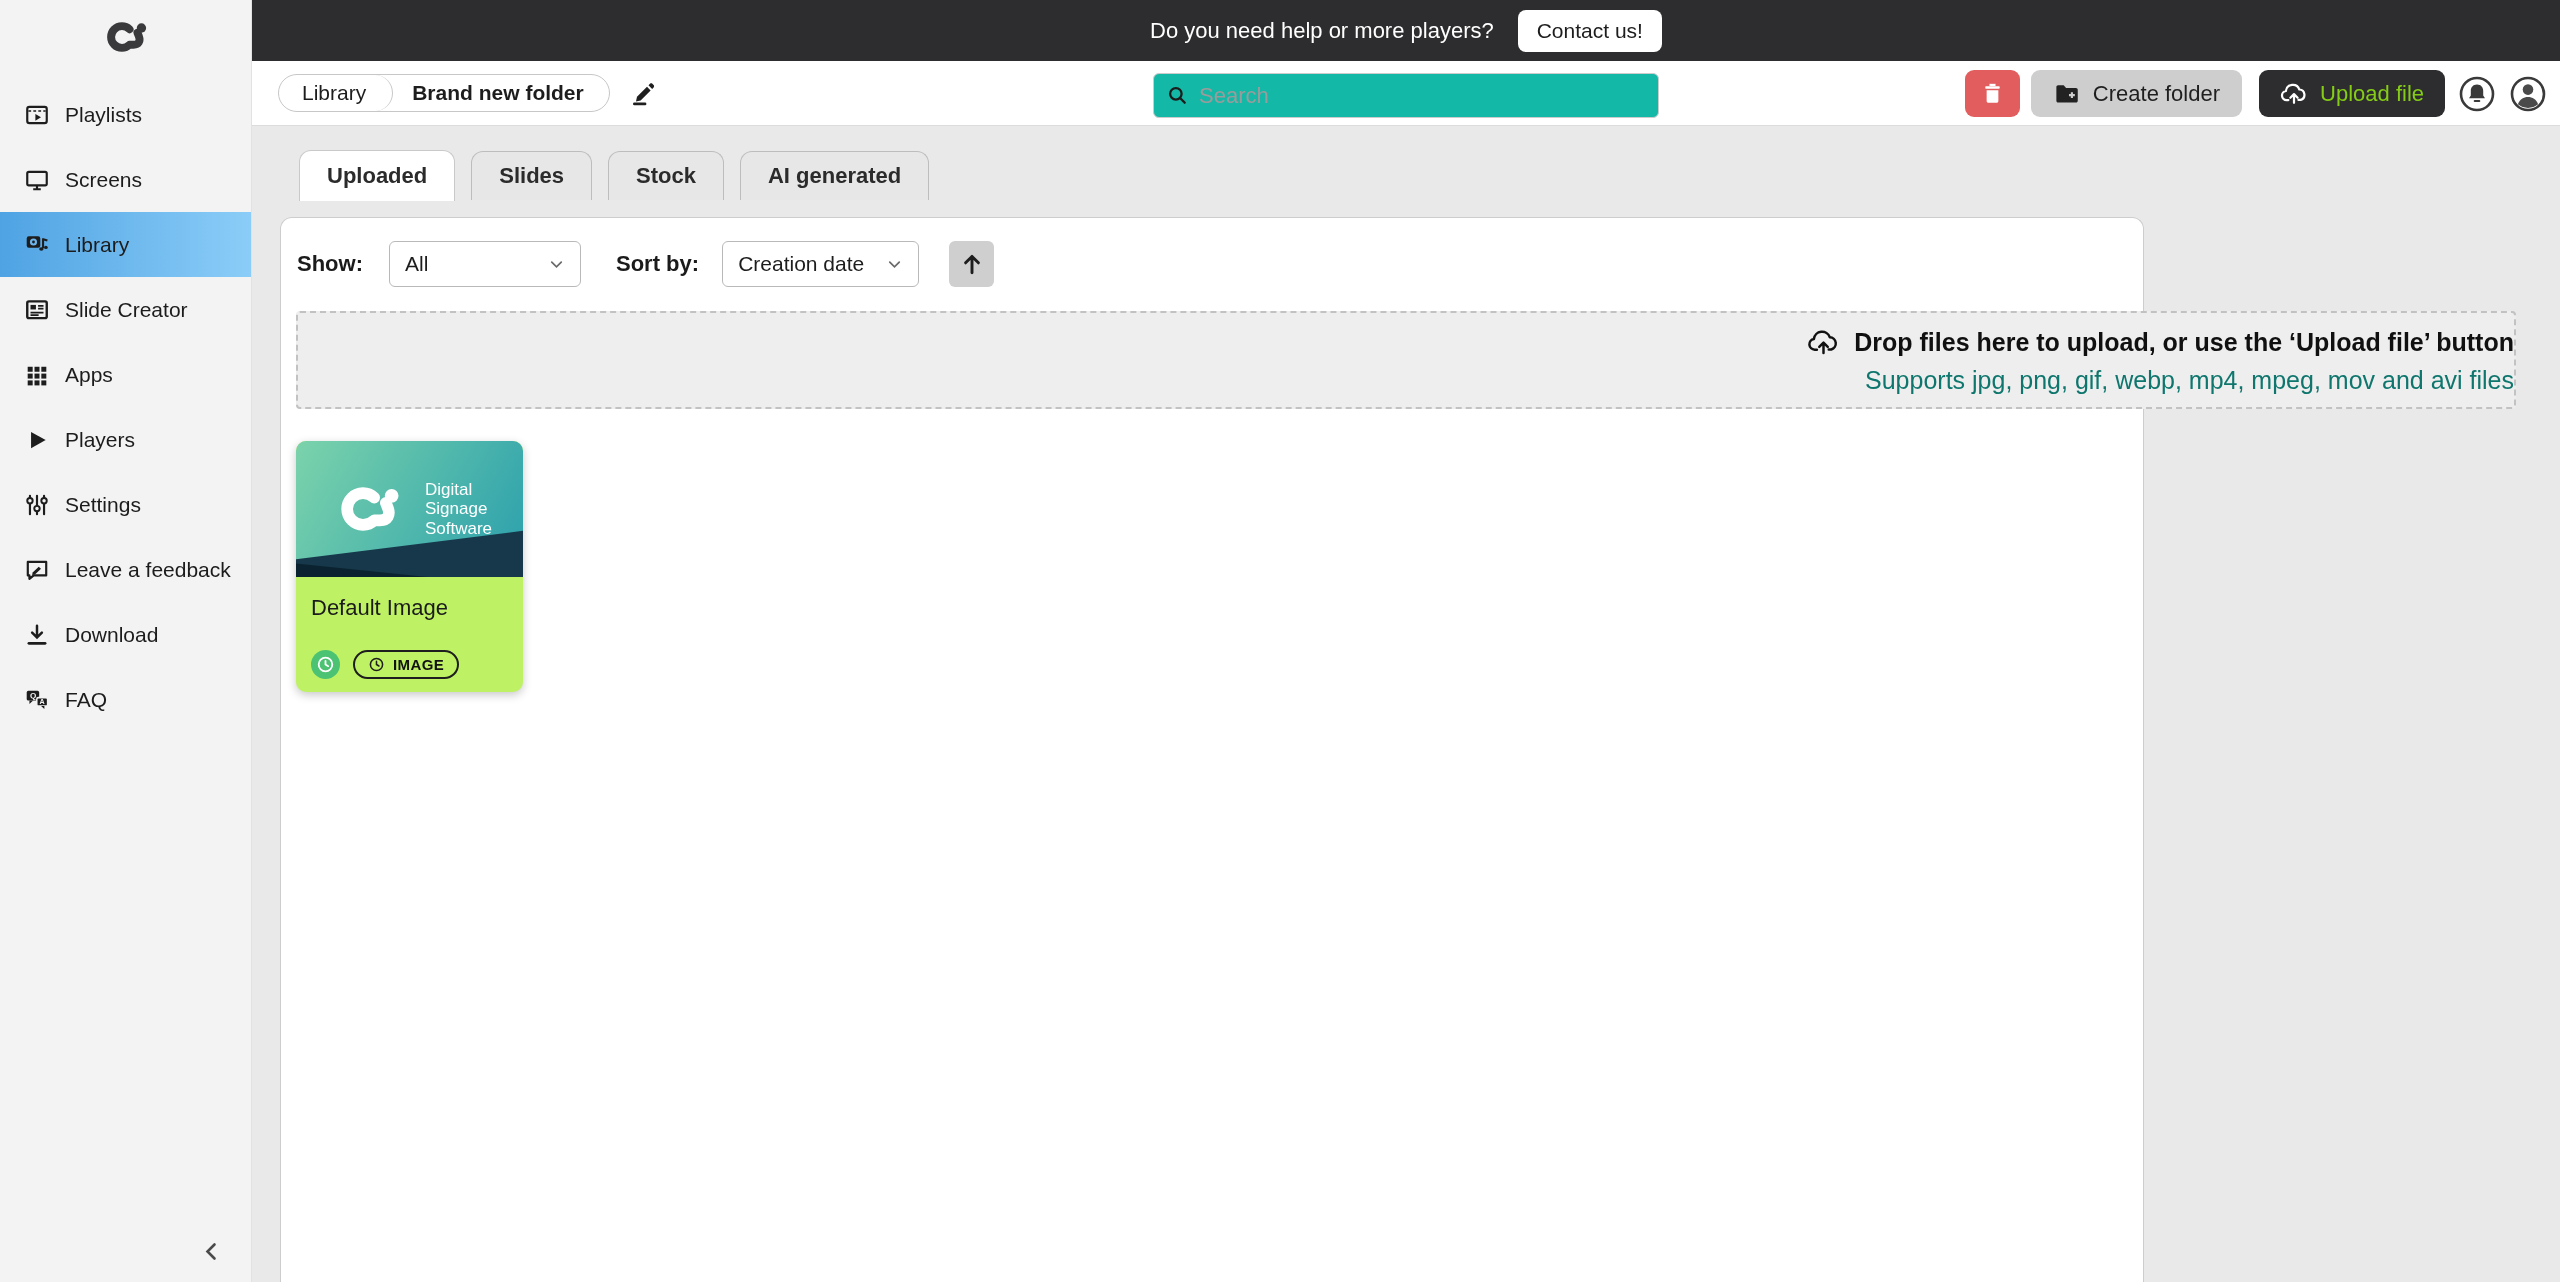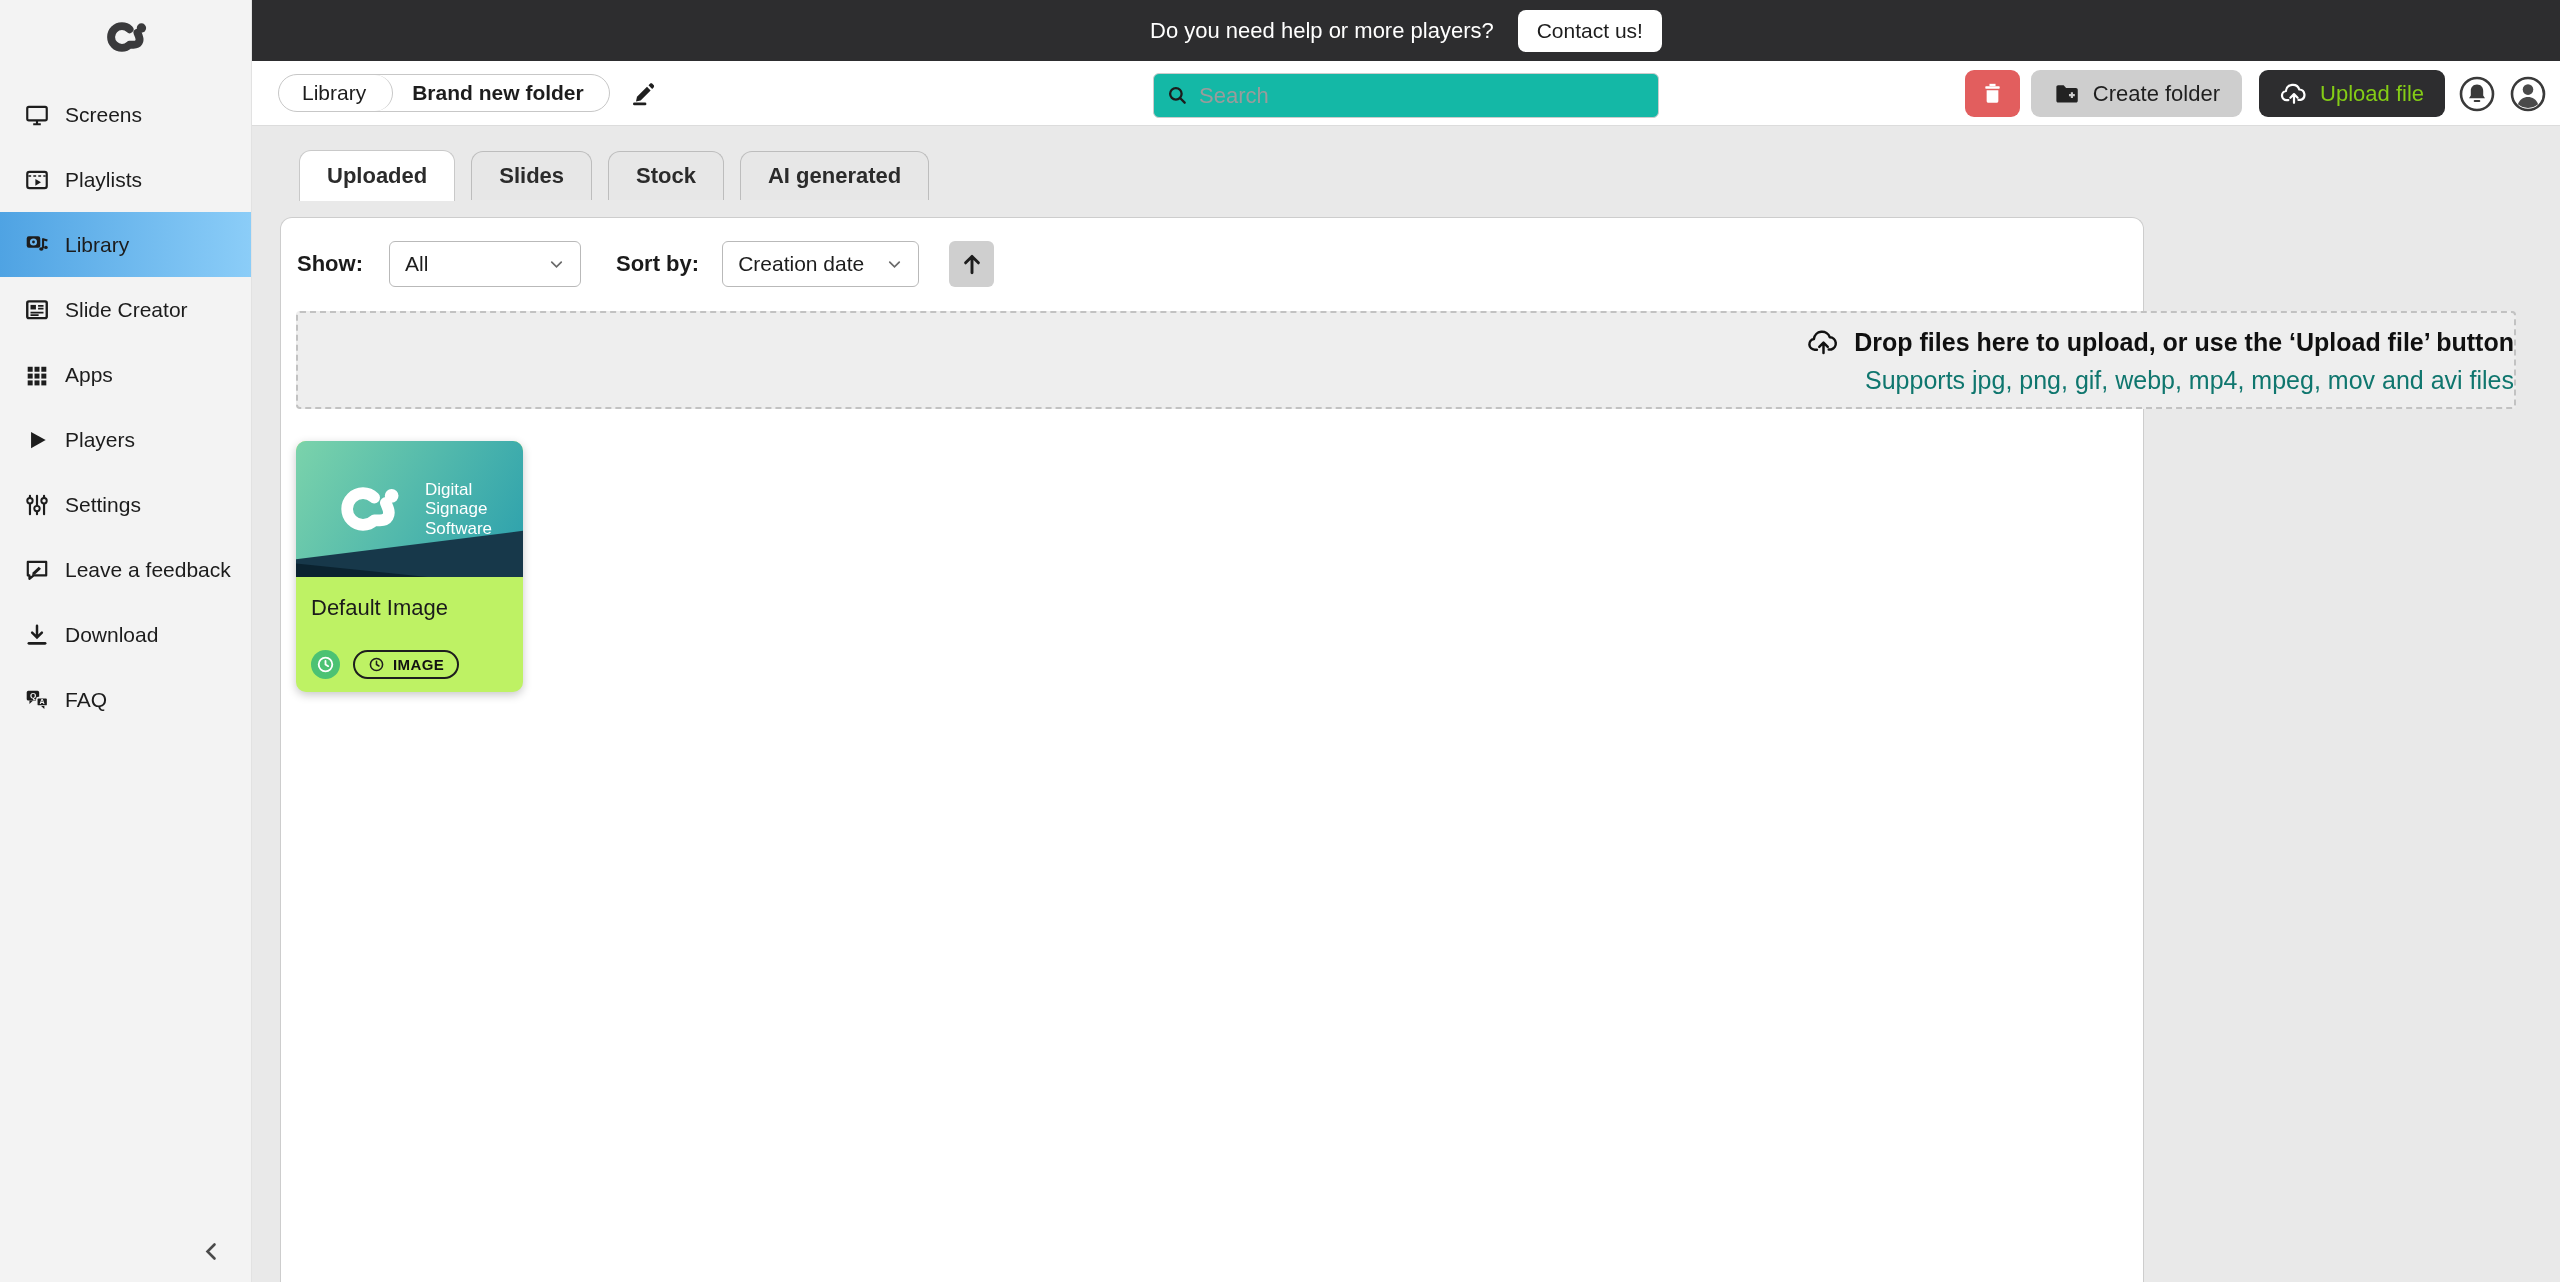--- a/index.html
+++ b/index.html
@@ -160,35 +160,35 @@
         <path d="M36 8.2 A12.3 12.3 0 1 0 36 25.8 L40.5 25.8 C46.5 25.8 48.6 21.6 46.6 16.2 L45 12.2" fill="none" stroke="#3a3a3c" stroke-width="9" stroke-linecap="round" stroke-linejoin="round"></path>
         <circle cx="49.5" cy="6.8" r="5.3" fill="#3a3a3c"></circle>
       </svg>
     </span>
   </div>
 
   <div class="nav">
     <div class="nav-item">
       <span class="nav-icon">
         <svg viewBox="0 0 24 24" width="26" height="26">
-            <rect x="3" y="4.5" width="18" height="12.5" rx="1.5" fill="none" stroke="#1d1d1d" stroke-width="2"></rect>
-            <path d="M12 17 v3 M8.5 20.5 h7" stroke="#1d1d1d" stroke-width="2" fill="none"></path>
-          </svg>
-      </span>
-      <span>Screens</span>
-    </div>
-    <div class="nav-item">
-      <span class="nav-icon">
-        <svg viewBox="0 0 24 24" width="26" height="26">
             <rect x="3" y="4.5" width="18" height="15" rx="2" fill="none" stroke="#1d1d1d" stroke-width="2"></rect>
             <path d="M4 8.3 h16" stroke="#1d1d1d" stroke-width="1.4" stroke-dasharray="2.6 2"></path>
             <path d="M10.5 11 l5.2 3.1 -5.2 3.1 z" fill="#1d1d1d"></path>
           </svg>
       </span>
       <span>Playlists</span>
+    </div>
+    <div class="nav-item">
+      <span class="nav-icon">
+        <svg viewBox="0 0 24 24" width="26" height="26">
+            <rect x="3" y="4.5" width="18" height="12.5" rx="1.5" fill="none" stroke="#1d1d1d" stroke-width="2"></rect>
+            <path d="M12 17 v3 M8.5 20.5 h7" stroke="#1d1d1d" stroke-width="2" fill="none"></path>
+          </svg>
+      </span>
+      <span>Screens</span>
     </div>
     <div class="nav-item active">
       <span class="nav-icon">
         <svg viewBox="0 0 24 24" width="26" height="26">
             <rect x="2.5" y="4" width="12.5" height="10.5" rx="2" fill="#1d1d1d"></rect>
             <circle cx="8.75" cy="9.25" r="3.3" fill="#6cb5ec"></circle>
             <circle cx="8.75" cy="9.25" r="1.3" fill="#1d1d1d"></circle>
             <path d="M17.6 15 V6.6 L21.6 7.9" stroke="#1d1d1d" stroke-width="1.9" fill="none" stroke-linejoin="round"></path>
             <ellipse cx="16" cy="15.6" rx="2" ry="1.6" fill="#1d1d1d"></ellipse>
             <ellipse cx="20.2" cy="14.2" rx="1.7" ry="1.4" fill="#1d1d1d"></ellipse>

